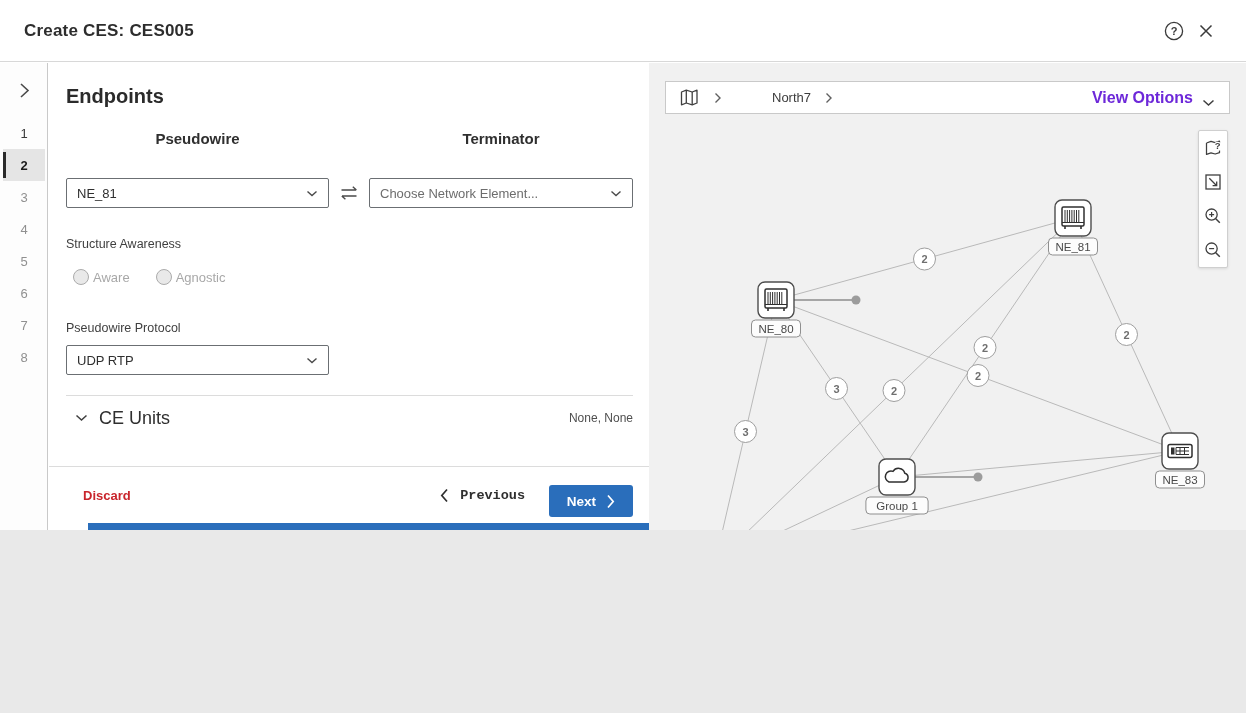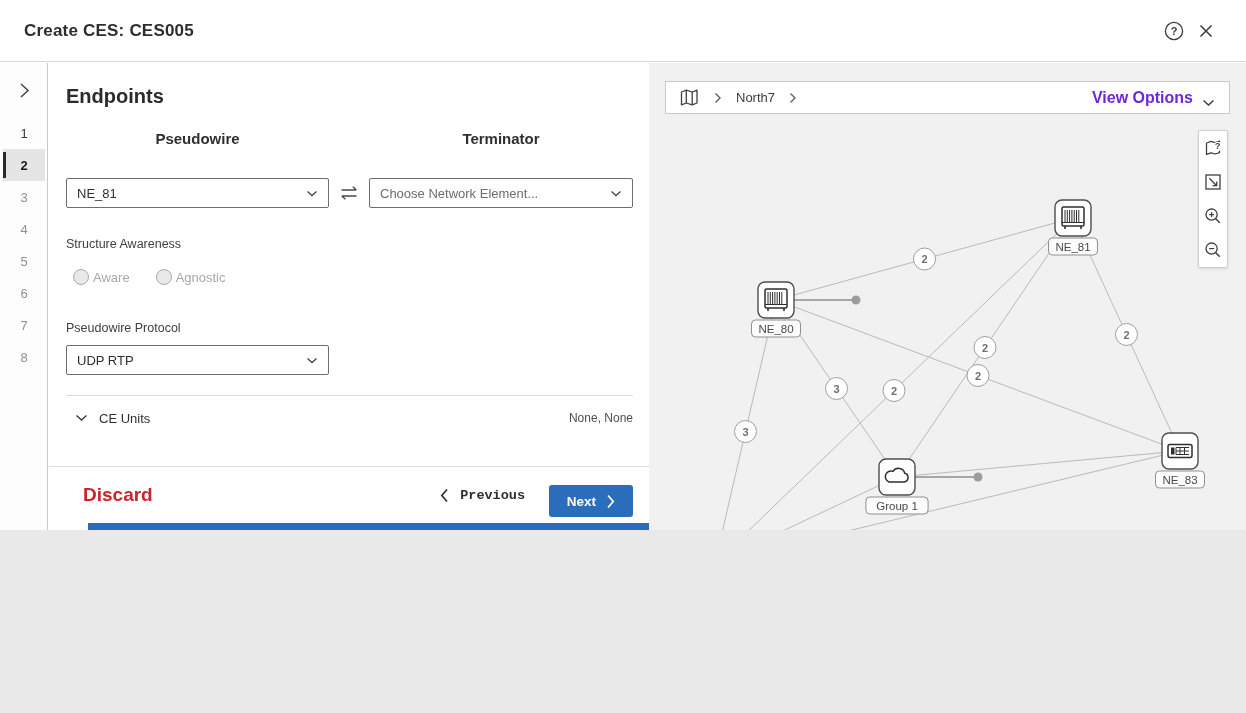--- a/index.html
+++ b/index.html
@@ -38,36 +38,36 @@
   .fld-label { position:absolute; left:17px; font-size:12.5px; color:#3f3f3f; }
   .lbl-sa { top:174px; }
   .lbl-pw { top:258px; }
   .radios { position:absolute; left:24px; top:206px; display:flex; gap:26px; }
   .radio { display:flex; align-items:flex-end; gap:4px; cursor:default; }
   .radio .dot { width:16px; height:16px; border-radius:50%; border:1.5px solid #ababab; background:#e9e9e9; }
   .radio .rlabel { font-size:13px; color:#a8a8a8; }
   .divider { position:absolute; left:17px; right:16px; top:332px; height:1px; background:#dcdcdc; }
   .ce-row { position:absolute; left:17px; right:16px; top:340px; height:30px; display:flex; align-items:center; cursor:pointer; }
   .ce-row .chev { margin-left:9px; display:flex; }
-  .ce-row .ce-label { margin-left:11px; font-size:13px; color:#2f2f2f; }
+  .ce-row .ce-label { margin-left:11px; font-size:18px; color:#2f2f2f; }
   .ce-row .ce-sp { flex:1; }
   .ce-row .ce-summary { font-size:12px; color:#4f4f4f; }
 
   .w-footer { position:absolute; left:0; right:0; bottom:7px; height:57px; border-top:1px solid #dcdcdc; display:flex; align-items:center; padding:0 16px 0 34px; background:#fff; }
-  .discard { background:none; border:none; color:#c9252c; font-size:19px; font-weight:bold; cursor:pointer; }
+  .discard { background:none; border:none; color:#c9252c; font-size:13px; font-weight:bold; cursor:pointer; }
   .f-spacer { flex:1; }
   .prev-btn { background:none; border:none; display:flex; align-items:center; gap:11px; font-size:13.5px; font-weight:bold; color:#2f2f2f; cursor:pointer; margin-right:24px;font-family:Liberation Mono, monospace; }
   .next-btn { width:84px; height:32px; background:#2a6ebb; color:#fff; border:none; border-radius:3px; font-size:13.5px; font-weight:bold; display:flex; align-items:center; justify-content:center; gap:10px; cursor:pointer; font-family:inherit;margin-top:12px; }
   .hthumb { position:absolute; bottom:0; left:39px; right:0; height:7px; background:#2a6ebb; cursor:pointer; }
 
   
   .map-panel { position:absolute; top:63px; bottom:0; left:649px; right:0; background:#f1f1f1; }
   .crumb-bar { position:absolute; left:16px; right:16px; top:18px; height:33px; background:#fff; border:1px solid #c9c9c9; display:flex; align-items:center; padding:0 14px 0 13px; }
   .crumb-bar .gap { width:14px; }
-  .crumb-txt { font-size:13px; color:#3c3c3c; }
+  .crumb-txt { font-size:13px; color:#3c3c3c;margin-left:36px; }
   .crumb-sp { flex:1; }
   .view-opt { background:none; border:none; display:flex; align-items:flex-end; gap:9px; font-size:16px; font-weight:bold; color:#6d28d9; cursor:pointer; font-family:inherit; }
   .crumb-ibtn { background:none; border:none; display:flex; align-items:center; cursor:pointer; padding:0; }
 
   #map-svg { position:absolute; left:0; top:0; width:597px; height:650px; font-family:"Liberation Sans", sans-serif; }
 
   .map-tools { position:absolute; right:18px; top:67px; width:30px; background:#fff; border:1px solid #cfcfcf; border-radius:2px; box-shadow:0 1px 3px rgba(0,0,0,.10); display:flex; flex-direction:column; }
   .tool-btn { width:28px; height:34px; background:none; border:none; display:flex; align-items:center; justify-content:center; cursor:pointer; }
 </style>
 </head>

